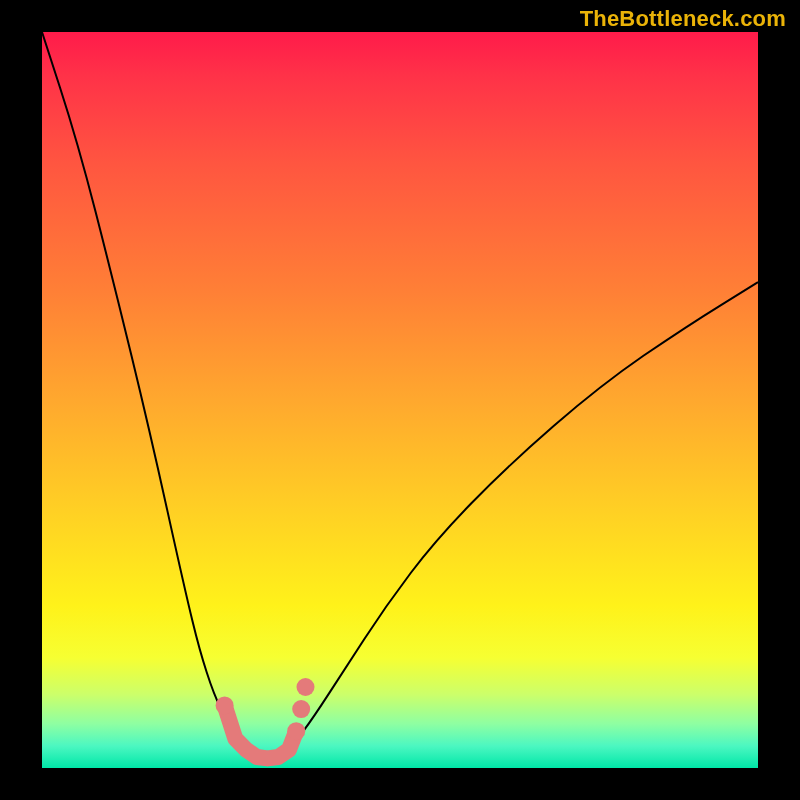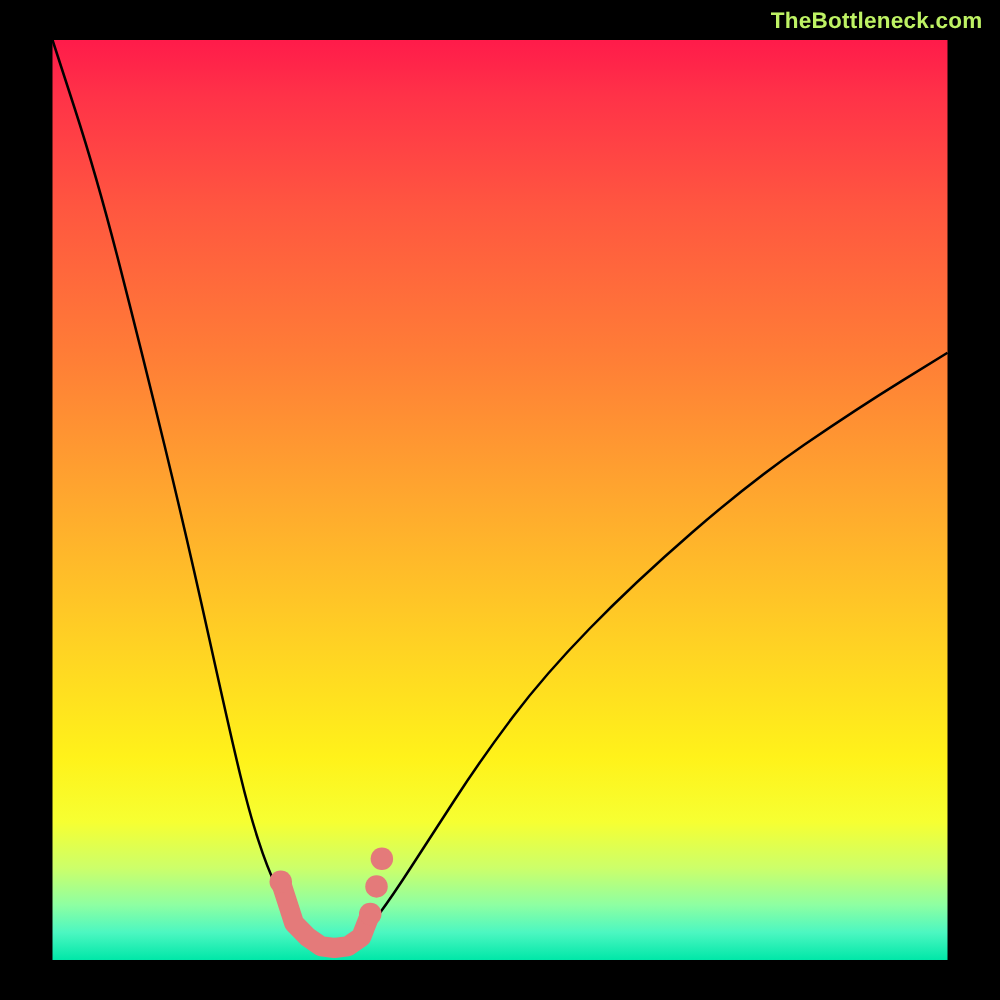--- a/index.html
+++ b/index.html
@@ -8,23 +8,23 @@
     position: relative;
     width: 800px;
     height: 800px;
     background: #000;
   }
   .watermark {
     position: absolute;
     top: 6px;
     right: 14px;
     font-family: Arial, Helvetica, sans-serif;
-    font-size: 18px;
+    font-size: 22px;
     font-weight: 600;
-    color: #bef264;
+    color: #eab308;
     letter-spacing: 0.2px;
     z-index: 10;
   }
   .plot-area {
     position: absolute;
     left: 42px;
     top: 32px;
     width: 716px;
     height: 736px;
     background: linear-gradient(to bottom,

